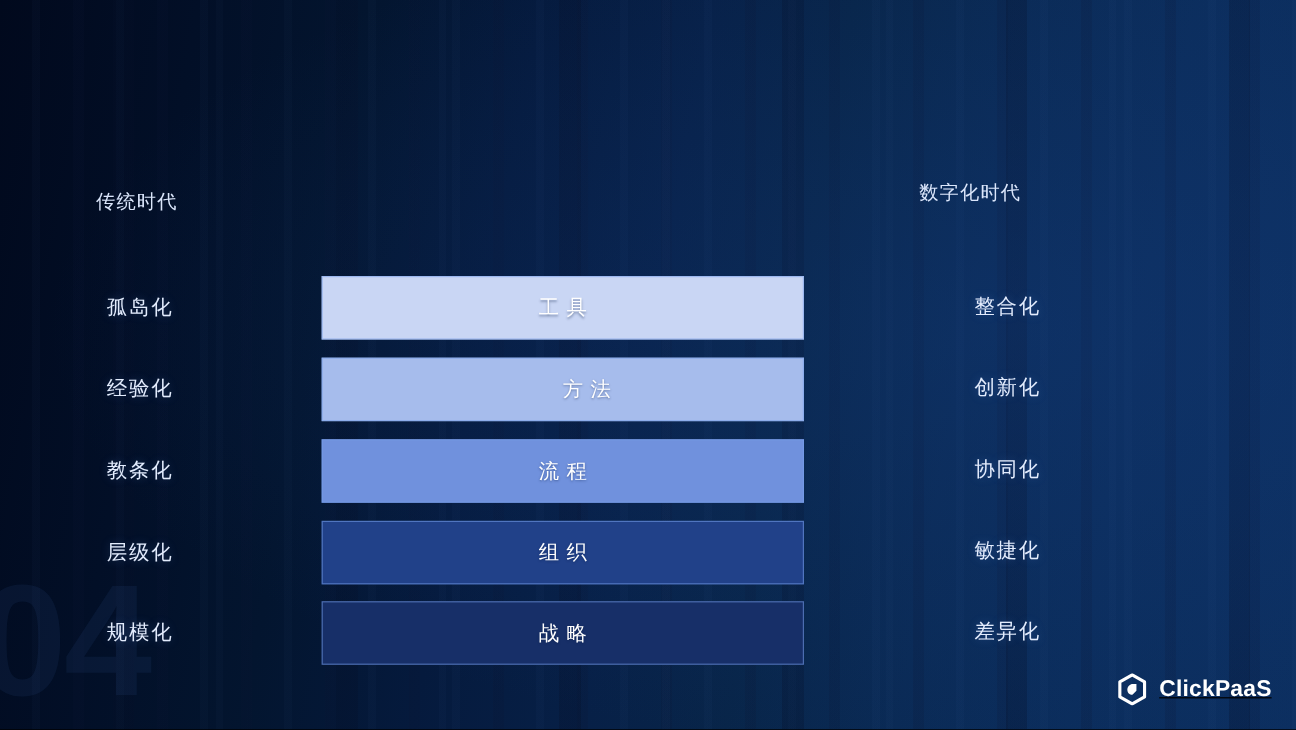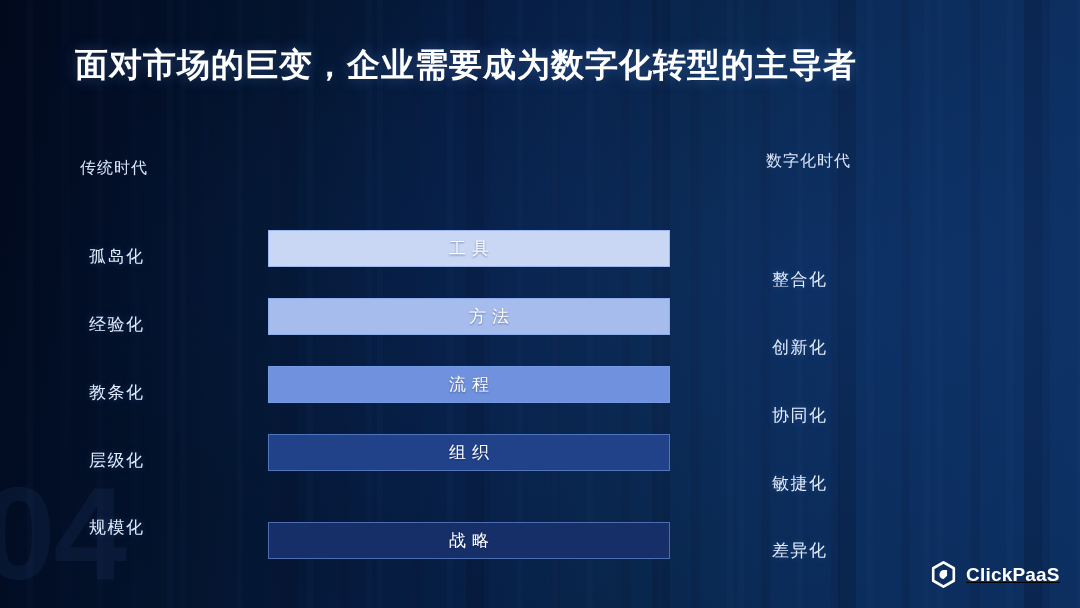--- a/index.html
+++ b/index.html
@@ -105,28 +105,28 @@
   .side-label {
     position: absolute;
     font-size: 17px;
     color: #e3ecfd;
     letter-spacing: 1.5px;
     white-space: nowrap;
     transform: translateY(-50%);
     text-shadow: 0 0 8px rgba(110,160,255,0.25);
   }
   .side-label.left  { left: 89px; }
-  .side-label.right { left: 772px; margin-top: 24px; }
+  .side-label.right { left: 812px; }
 
   
   .bar {
     position: absolute;
     left: 268px;
     width: 402px;
-    height: 37px;
+    height: 53px;
     box-sizing: border-box;
     border: 1px solid rgba(120,160,235,0.55);
     display: flex;
     align-items: center;
     justify-content: center;
   }
   .bar-label {
     font-family: "Liberation Serif", "DejaVu Serif", serif;
     font-size: 17px;
     letter-spacing: 6px;
@@ -162,21 +162,20 @@
 <body>
 
 <div id="slide">
 
   <div class="streaks"></div>
   <div class="streaks2"></div>
   <div class="vignette"></div>
 
   <div class="watermark">04</div>
 
-  <div class="title">面对市场的巨变，企业需要成为数字化转型的主导者</div>
 
   <div class="col-head left">传统时代</div>
   <div class="col-head right">数字化时代</div>
 
   <div class="side-label left" style="top:256px">孤岛化</div>
   <div class="bar" style="top: 230px; background: rgb(201, 214, 244);">
     <span class="bar-label">工具</span>
   </div>
   <div class="side-label right" style="top:255px">整合化</div>
 
@@ -192,21 +191,21 @@
   </div>
   <div class="side-label right" style="top:391px">协同化</div>
 
   <div class="side-label left" style="top:460px">层级化</div>
   <div class="bar" style="top: 434px; background: rgb(33, 65, 137);">
     <span class="bar-label">组织</span>
   </div>
   <div class="side-label right" style="top:459px">敏捷化</div>
 
   <div class="side-label left" style="top:527px">规模化</div>
-  <div class="bar" style="top: 522px; background: rgb(23, 47, 104);">
+  <div class="bar" style="top: 501px; background: rgb(23, 47, 104);">
     <span class="bar-label">战略</span>
   </div>
   <div class="side-label right" style="top:526px">差异化</div>
 
   <div class="brand">
     <svg class="brand-mark" viewBox="0 0 32 32">
       <path d="M16 1.6 L28.2 8.6 L28.2 23.4 L16 30.4 L3.8 23.4 L3.8 8.6 Z" fill="none" stroke="#ffffff" stroke-width="3.1" stroke-linejoin="round"></path>
       <path d="M20.2 10.6 L20.2 17.4 L16.2 21.3 C13.3 21.3 11.2 19.2 11.2 16.3 C11.2 13.0 13.6 10.6 16.8 10.6 Z" fill="#ffffff"></path>
     </svg>
     <span class="brand-name">ClickPaaS</span>

